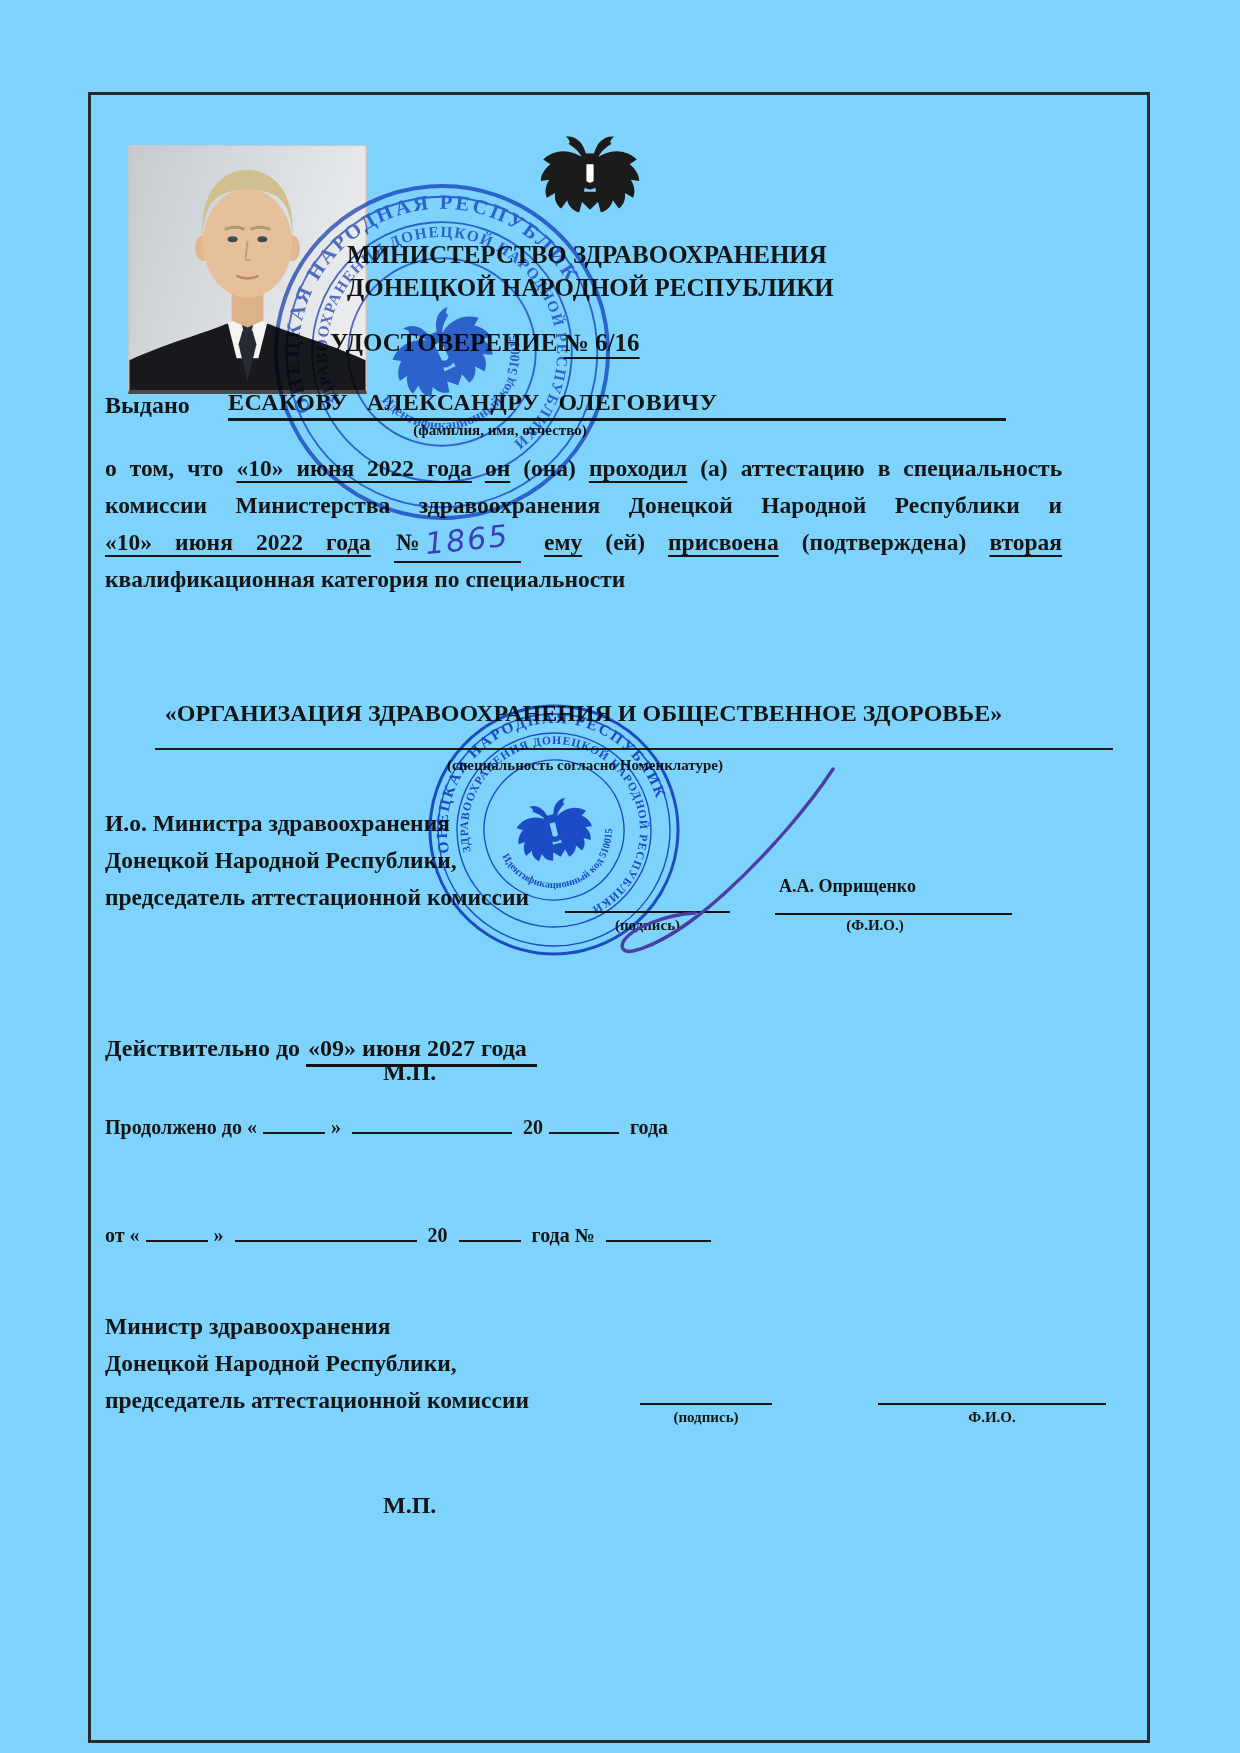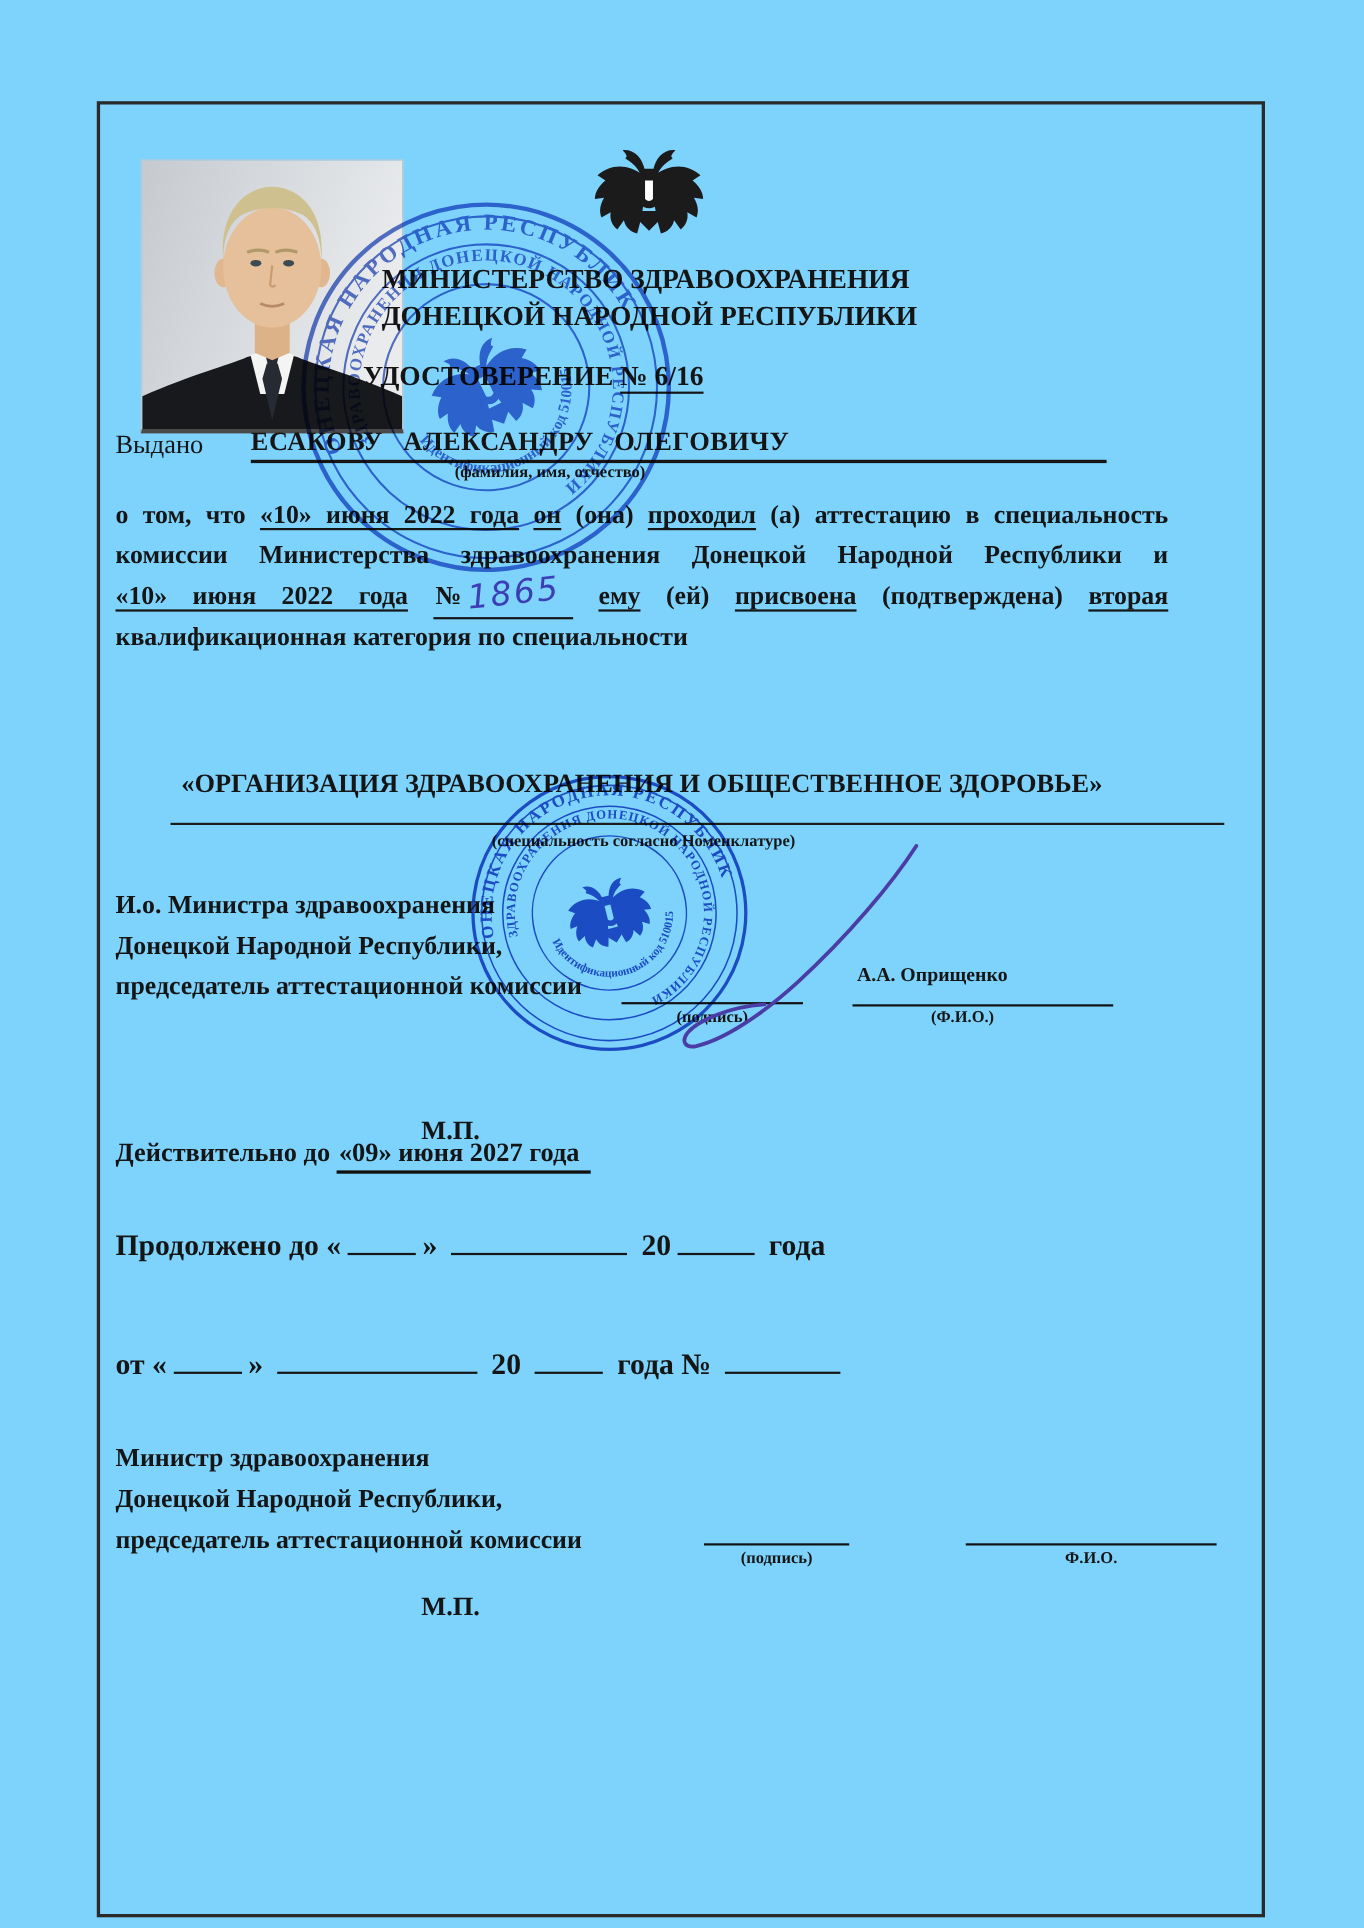--- a/index.html
+++ b/index.html
@@ -16,21 +16,21 @@
 
   
   .emblem { left:530px; top:114px; width:120px; height:122px; }
   .emblem svg { width:100%; height:100%; display:block; }
 
   .title { left:347px; top:238px; width:540px; font-size:25px; font-weight:bold; line-height:33px; }
   .cert  { left:330px; top:329px; width:490px; font-size:25px; font-weight:bold; }
   .u2 { text-decoration:underline; text-decoration-thickness:2px; text-underline-offset:6px; }
   .u  { text-decoration:underline; text-decoration-thickness:1.8px; text-underline-offset:5px; }
 
-  .issued-label { left:105px; top:392px; font-size:24px; font-weight:normal; }
+  .issued-label { left:105px; top:392px; font-size:24px; font-weight:bold; }
   .name-line { left:228px; top:362px; width:778px; height:54px; border-bottom:3px solid #161616;
                font-size:24px; font-weight:bold; word-spacing:12px; letter-spacing:.5px;
                display:flex; align-items:flex-end; padding-bottom:2px; }
   .name-hint { left:300px; top:422px; width:400px; text-align:center; font-size:15px; font-weight:bold; }
 
   .para { left:105px; top:450px; width:957px; font-size:23.5px; font-weight:bold; }
   .para .ln { height:37px; line-height:37px; }
   .jl { text-align:justify; text-align-last:justify; }
 
   .num-group { display:inline-block; border-bottom:2.2px solid #161616; padding:0 12px 0 2px; }
@@ -44,27 +44,27 @@
 
   .signer { font-size:23.5px; font-weight:bold; line-height:37px; }
   .signer1 { left:105px; top:805px; }
   .sigline { border-top:2.5px solid #111; }
   .sigline1 { left:565px; top:911px; width:165px; }
   .sighint  { text-align:center; font-size:15px; font-weight:bold; }
   .sighint1 { left:565px; top:917px; width:165px; }
   .fio1 { left:775px; top:876px; width:233px; border-bottom:2.5px solid #111; font-size:18px;
           font-weight:bold; padding:0 0 16px 4px; }
   .fiohint1 { left:775px; top:917px; width:200px; text-align:center; font-size:15px; font-weight:bold; }
-  .mp { font-size:24px; font-weight:bold; }
+  .mp { font-size:24px; font-weight:bold;margin-top:44px; }
   .mp1 { left:383px; top:1015px; }
 
   .valid { left:105px; top:1035px; font-size:24px; font-weight:bold; }
   .valid .date { border-bottom:3px solid #111; padding:0 10px 3px 2px; }
 
-  .row24 { font-size:27px; font-weight:bold; }
+  .row24 { font-size:20px; font-weight:bold; }
   .prolong { left:105px; top:1112px; }
   .order1  { left:105px; top:1182px; }
   .order2  { left:105px; top:1220px; }
   .blank { display:inline-block; border-bottom:2.5px solid #161616; height:1em; vertical-align:baseline; margin:0 6px; }
 
   .signer2 { left:105px; top:1308px; }
   .sigline2 { left:640px; top:1403px; width:132px; }
   .sighint2 { left:640px; top:1409px; width:132px; }
   .fioline2 { left:878px; top:1403px; width:228px; }
   .fiohint2 { left:878px; top:1409px; width:228px; }

